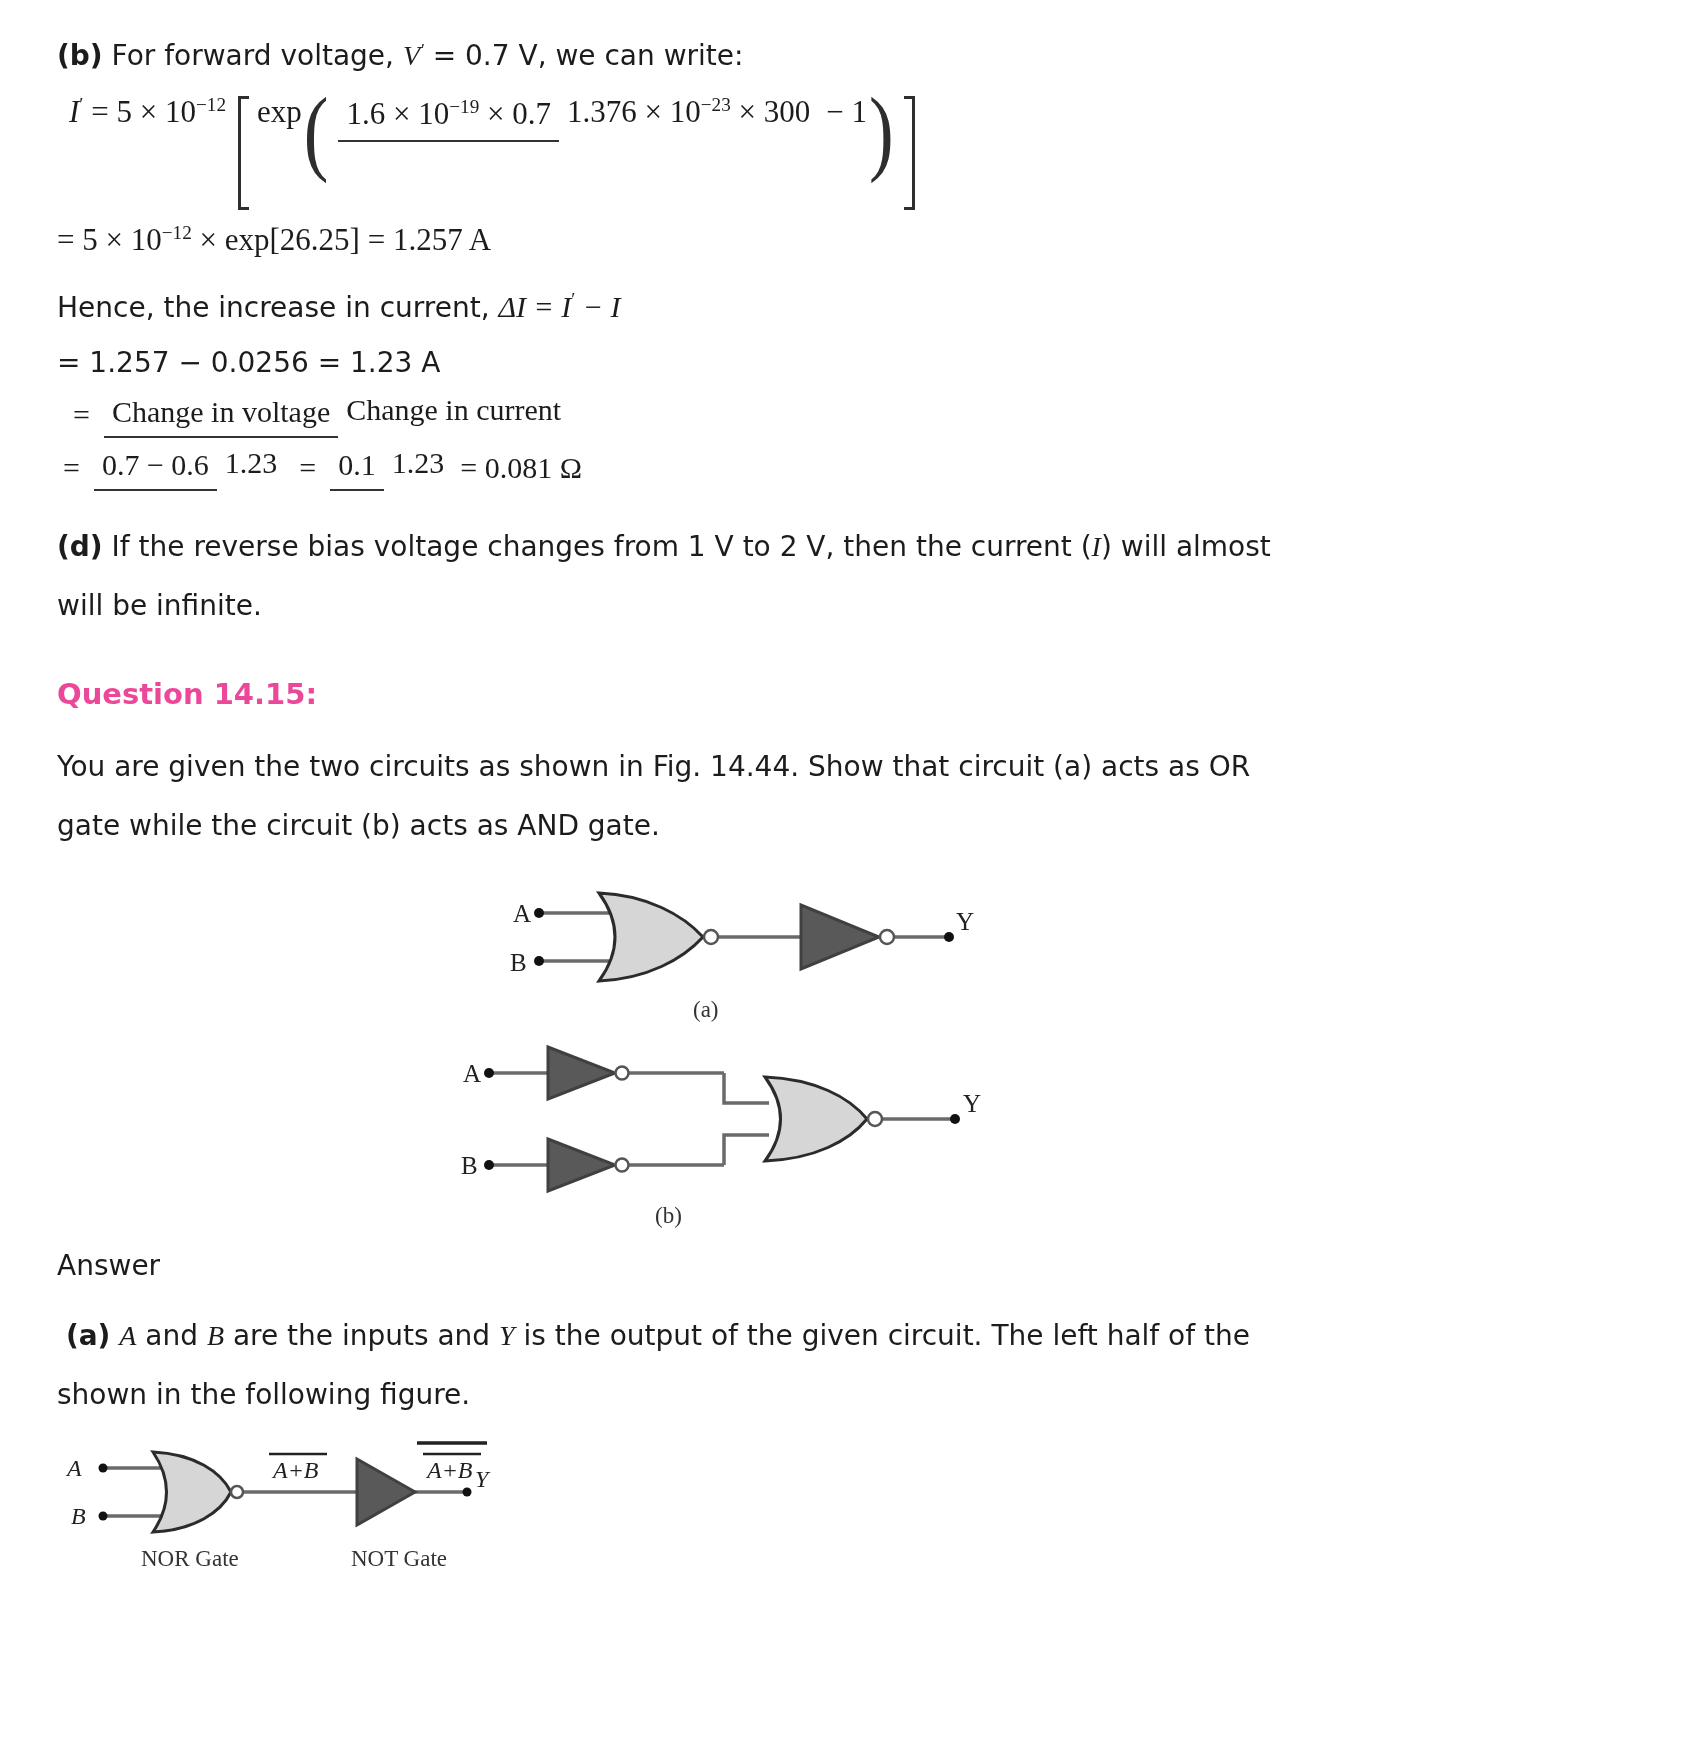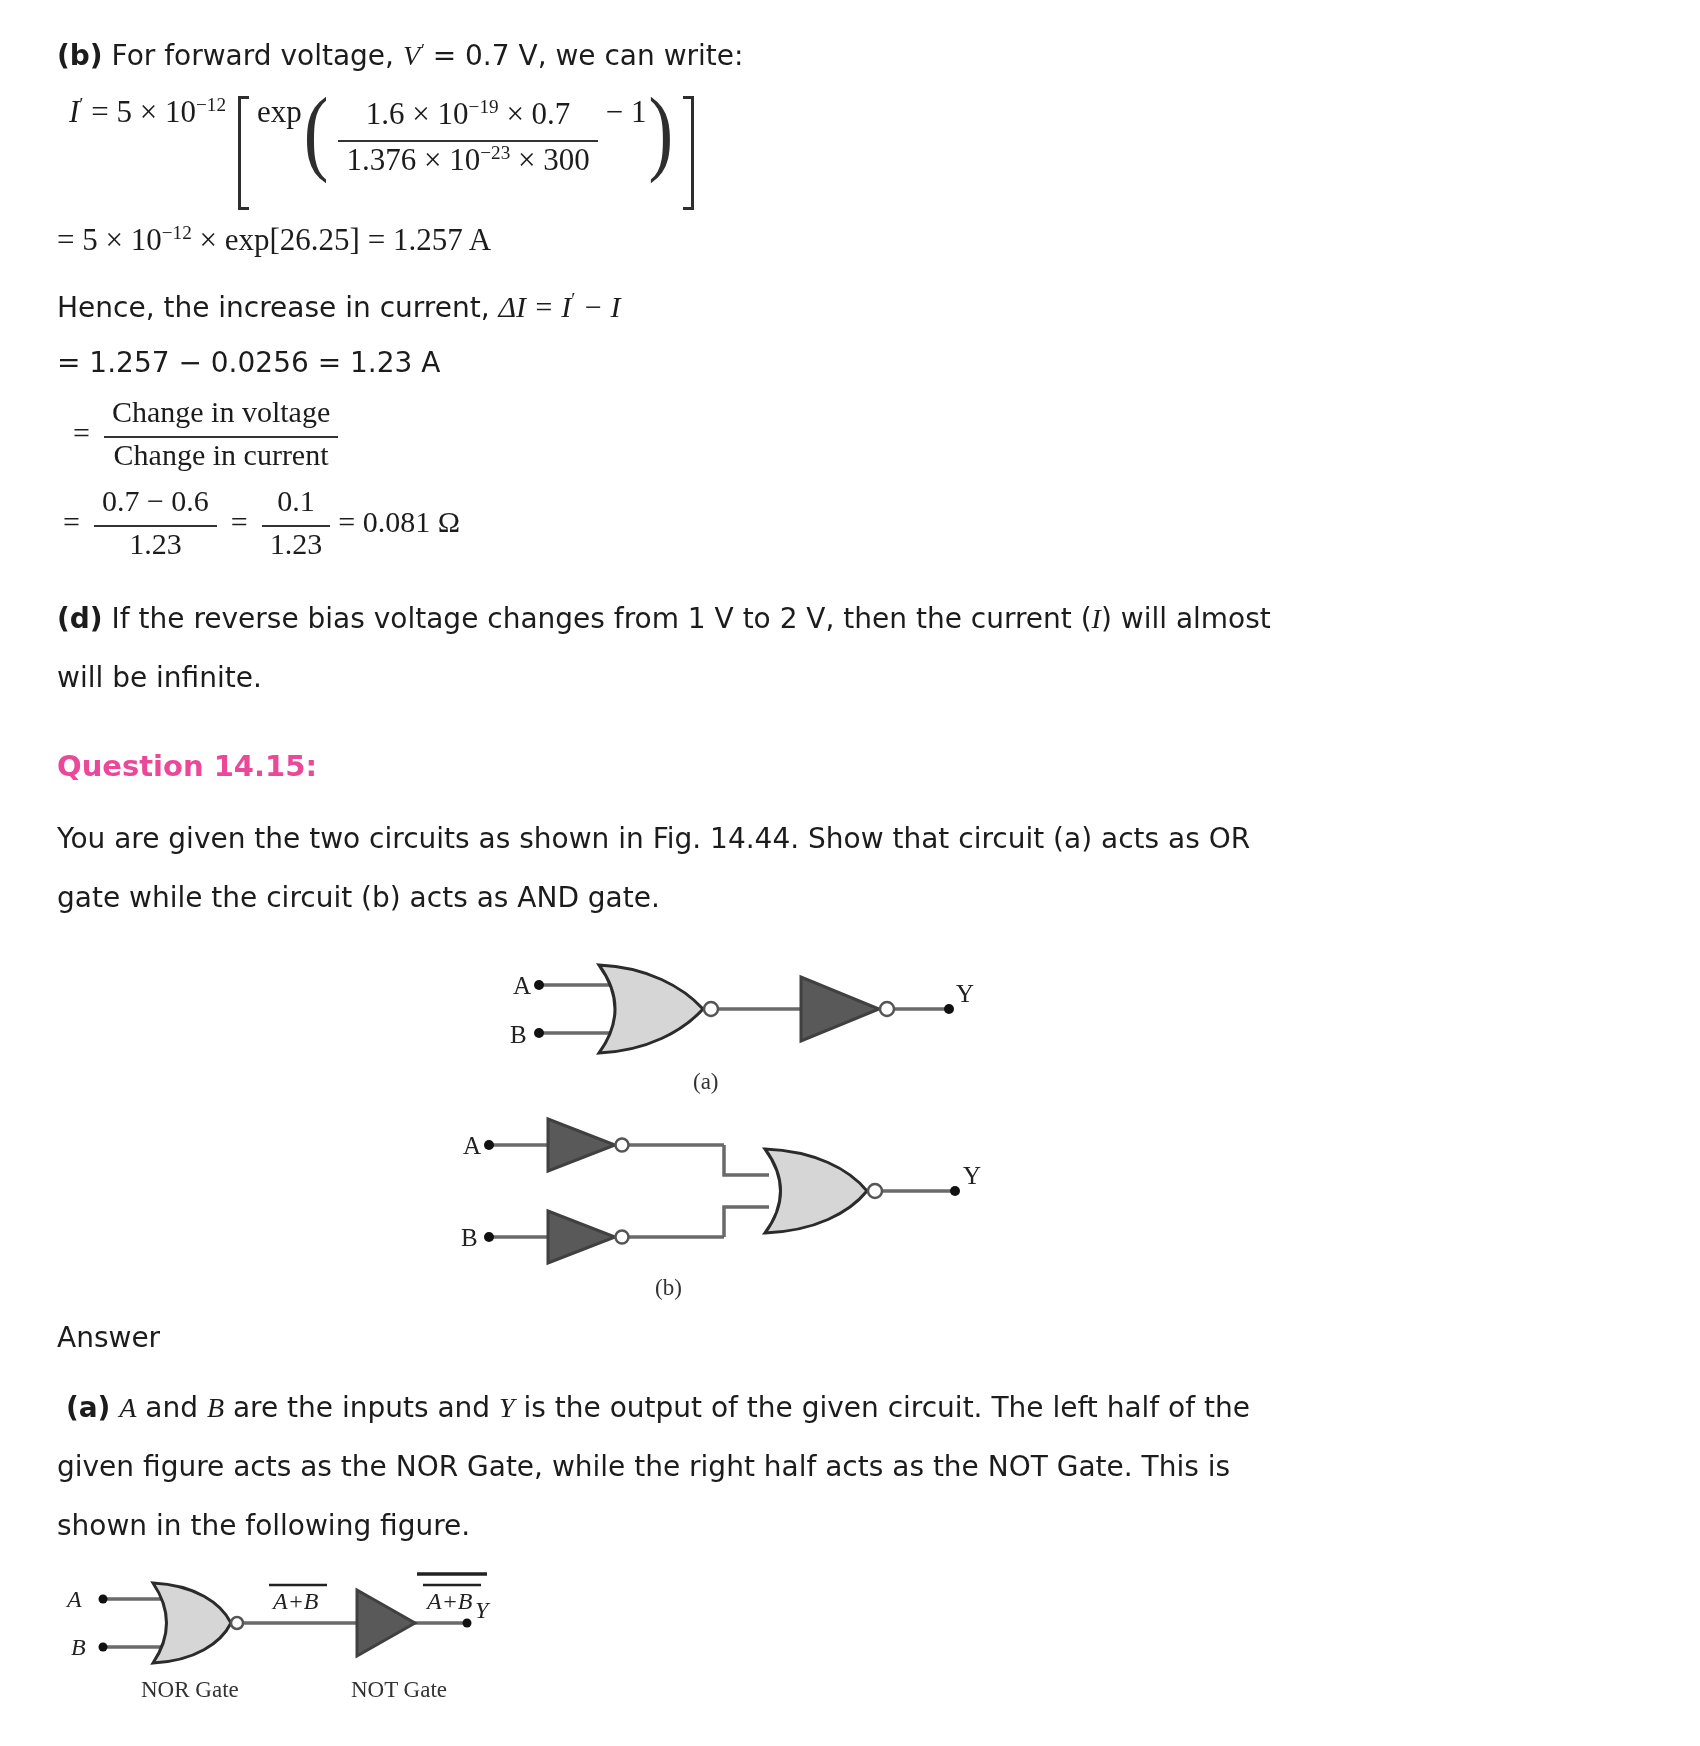--- a/index.html
+++ b/index.html
@@ -35,21 +35,21 @@
   .math1 .lead { margin-right: 10px; }
   .bracket { width: 11px; align-self: stretch; }
   .bracket.left  { border-left: 3px solid #2e2e2e; border-top: 3px solid #2e2e2e; border-bottom: 3px solid #2e2e2e; margin: 2px 8px 2px 2px; }
   .bracket.right { border-right: 3px solid #2e2e2e; border-top: 3px solid #2e2e2e; border-bottom: 3px solid #2e2e2e; margin: 2px 2px 2px 8px; }
   .paren {
     font-family: "Liberation Serif", serif;
     font-size: 74px; font-weight: 400;
     transform: scaleY(1.28);
     line-height: 1; padding: 0 2px; color: #2e2e2e;
   }
-  .frac { display: inline-flex; flex-direction: column; text-align: center; margin: 0 8px; }
+  .frac { display: inline-flex; flex-direction: row; text-align: center; margin: 0 8px; }
   .frac .num { padding: 2px 8px 7px 8px; border-bottom: 2px solid #333; }
   .frac .den { padding: 0 8px 2px 8px; }
 
   
   .math-line { font-family: "Liberation Serif", serif; font-size: 31px; margin: 4px 0 30px 0; }
 
   .hence { font-size: 28px; margin: 0 0 22px 0; }
   .hence .m { font-family: "Liberation Serif", serif; font-size: 30px; }
   .increase { font-size: 28px; margin: 0 0 14px 0; }
 
@@ -198,21 +198,20 @@
     <text class="figtext" x="14" y="45">A</text>
     <text class="figtext" x="12" y="137">B</text>
     <text class="figtext" x="514" y="75">Y</text>
     <text class="figcap" x="206" y="186">(b)</text>
   </svg>
 
   <div class="answer-heading">Answer</div>
 
   <div class="plines a-para">
     <span class="line">&nbsp;<span class="b">(a)</span> <span class="it serif">A</span><span> and </span><span class="it serif">B</span><span> are the inputs and </span><span class="it serif">Y</span><span> is the output of the given circuit. The left half of the</span></span>
-    <span class="line">given figure acts as the NOR Gate, while the right half acts as the NOT Gate. This is</span>
     <span class="line">shown in the following figure.</span>
   </div>
 
   <svg class="fig fig-final" width="480" height="145" viewBox="0 0 480 145">
     <line class="wire" x1="50" y1="36" x2="120" y2="36"></line>
     <line class="wire" x1="50" y1="84" x2="120" y2="84"></line>
     <line class="wire" x1="190" y1="60" x2="304" y2="60"></line>
     <line class="wire" x1="360" y1="60" x2="414" y2="60"></line>
     <path class="gate-light" d="M100,20 C142,22 168,40 178,60 C168,80 142,98 100,100 Q127,60 100,20 Z"></path>
     <circle class="bubble" cx="184" cy="60" r="6"></circle>

